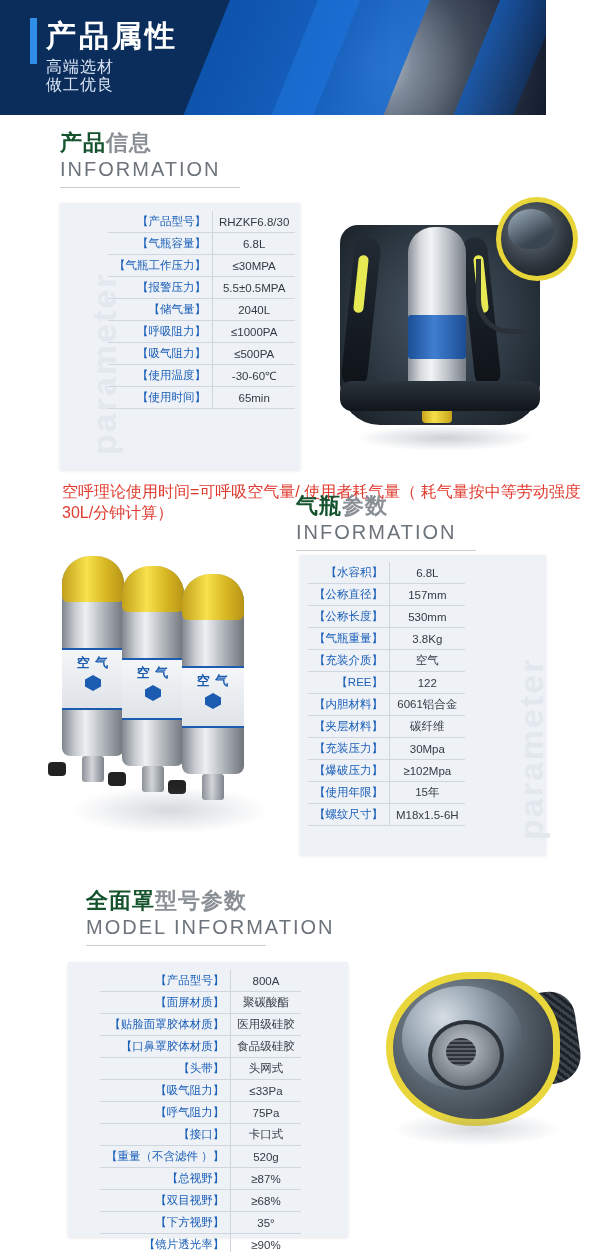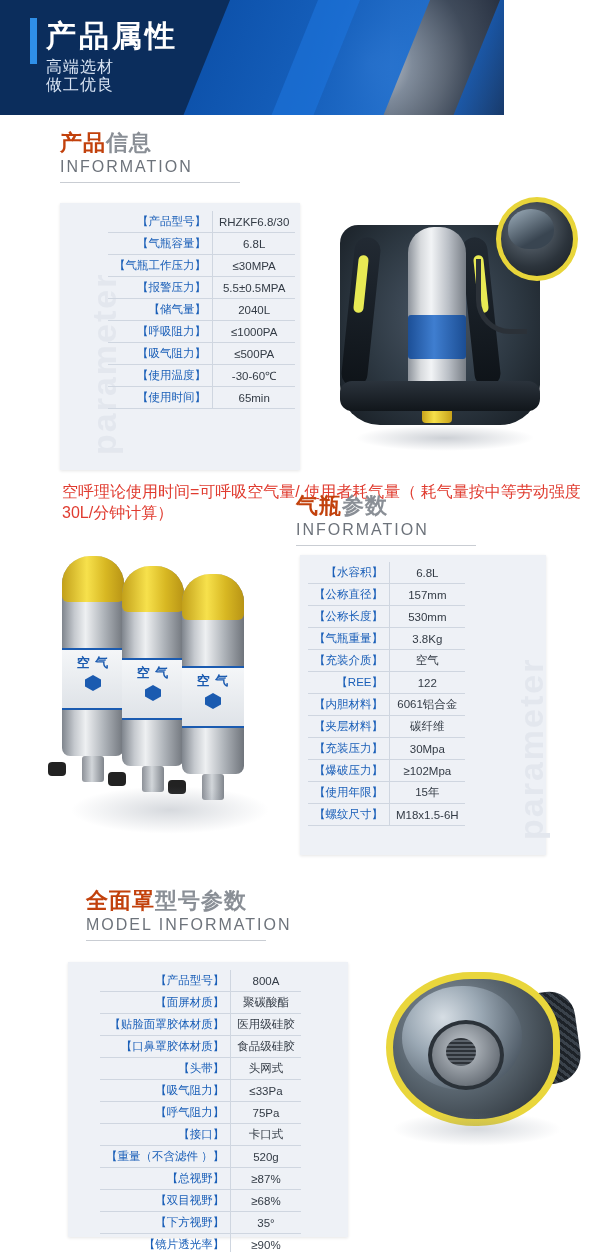--- a/index.html
+++ b/index.html
@@ -11,21 +11,21 @@
     height: 1252px;
     background: #ffffff;
     font-family: "Liberation Sans", sans-serif;
     position: relative;
     overflow: hidden;
   }
 
   
   .banner {
     position: relative;
-    width: 504px;
+    width: 546px;
     height: 115px;
     background: #0b2d5c;
     overflow: hidden;
   }
   .banner-photo {
     position: absolute;
     left: 270px;
     top: 0;
     width: 330px;
     height: 115px;
@@ -108,24 +108,24 @@
   
   .sec-head {
     position: absolute;
   }
   .sec-head .cn {
     font-size: 22px;
     font-weight: bold;
     letter-spacing: 1px;
     line-height: 26px;
   }
-  .sec-head .cn .blue { color: #c2410c; margin-top: 16px; }
+  .sec-head .cn .blue { color: #14532d; margin-top: 16px; }
   .sec-head .cn .gray { color: #8a8f96; }
   .sec-head .en {
-    font-size: 16px;
+    font-size: 20px;
     color: #6d737b;
     letter-spacing: 2px;
     margin-top: 2px;
   }
   .sec-head .rule {
     margin-top: 6px;
     width: 180px;
     height: 1px;
     background: #c9cdd3;
   }

